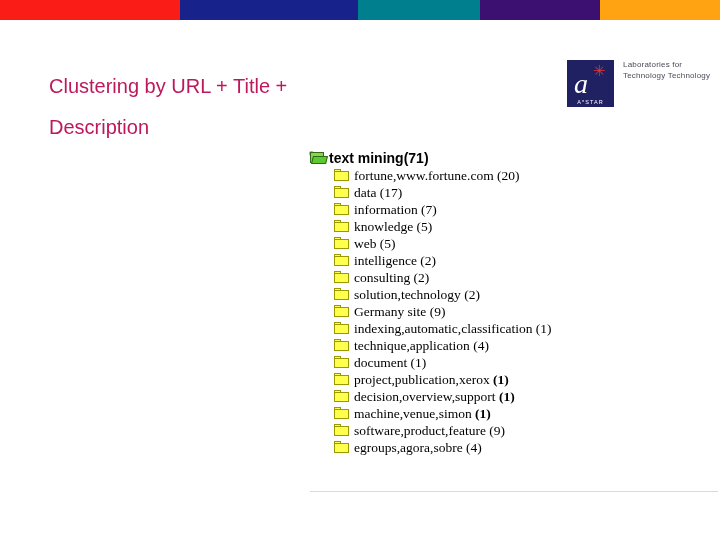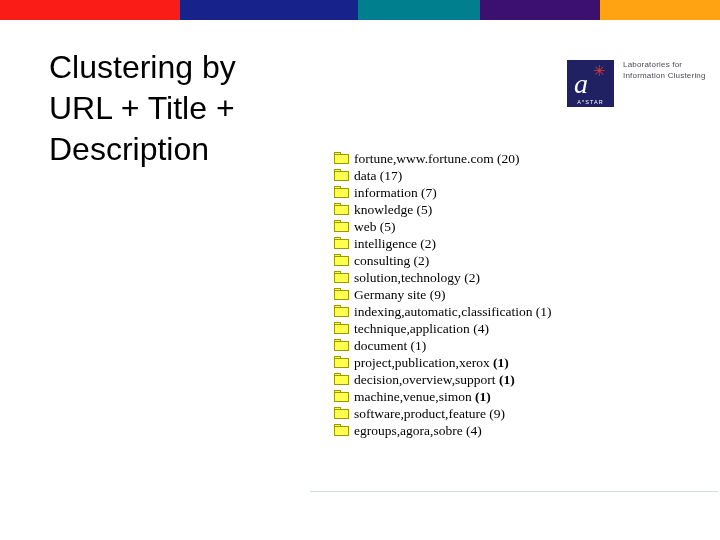--- a/index.html
+++ b/index.html
@@ -23,25 +23,25 @@
     width: 720px;
     height: 20px;
     display: flex;
   }
   #top-bar .seg { height: 100%; }
 
   
   #slide-title {
     position: absolute;
     left: 49px;
-    top: 47px;
+    top: 66px;
     width: 250px;
-    font-size: 32px;
+    font-size: 20px;
     line-height: 41px;
-    color: #000000;
+    color: #be185d;
     font-weight: normal;
     letter-spacing: 0px;
     white-space: pre-wrap;
   }
 
   
   #logo {
     position: absolute;
     left: 567px;
     top: 60px;
@@ -211,25 +211,33 @@
 <div id="slide-title">Clustering by URL + Title + Description</div>
 
 <div id="logo">
   <div id="logo-mark">
     <span id="logo-a">a</span>
     <span id="logo-star">✳</span>
     <span id="logo-astar-text">A*STAR</span>
   </div>
   <div id="logo-words">
     <div>Laboratories for</div>
-    <div>Information Clustering</div>
+    <div>Technology Technology</div>
   </div>
 </div>
 
 <div id="cluster-tree">
+    <div class="tree-row root">
+      <span class="icon-folder-open">
+        <span class="dot"></span>
+        <span class="back"></span>
+        <span class="front"></span>
+      </span>
+      <span class="tree-label">text mining(71)</span>
+    </div>
     <div class="tree-row child">
       <span class="icon-folder">
         <span class="tab"></span>
         <span class="body"></span>
       </span>
       <span class="tree-label">fortune,www.fortune.com (20)</span>
     </div>
     <div class="tree-row child">
       <span class="icon-folder">
         <span class="tab"></span>

